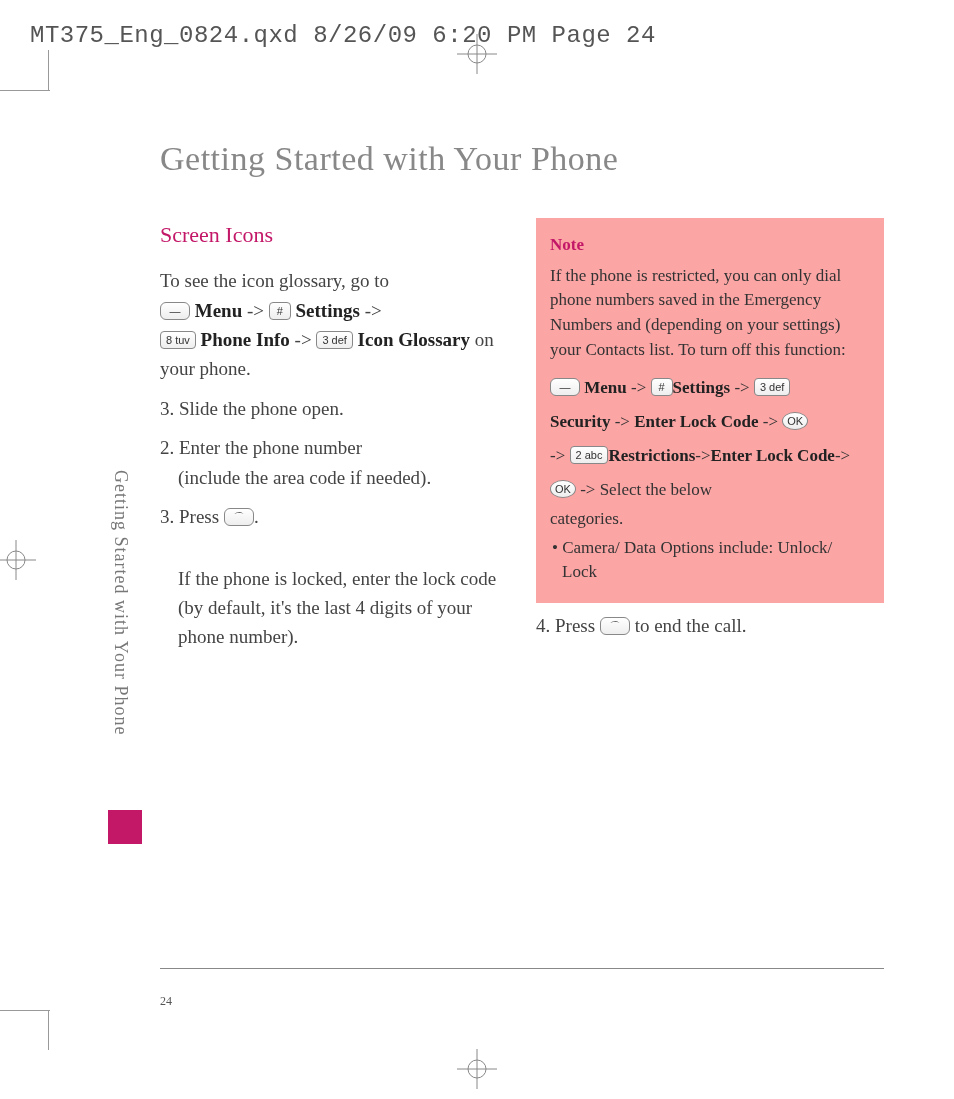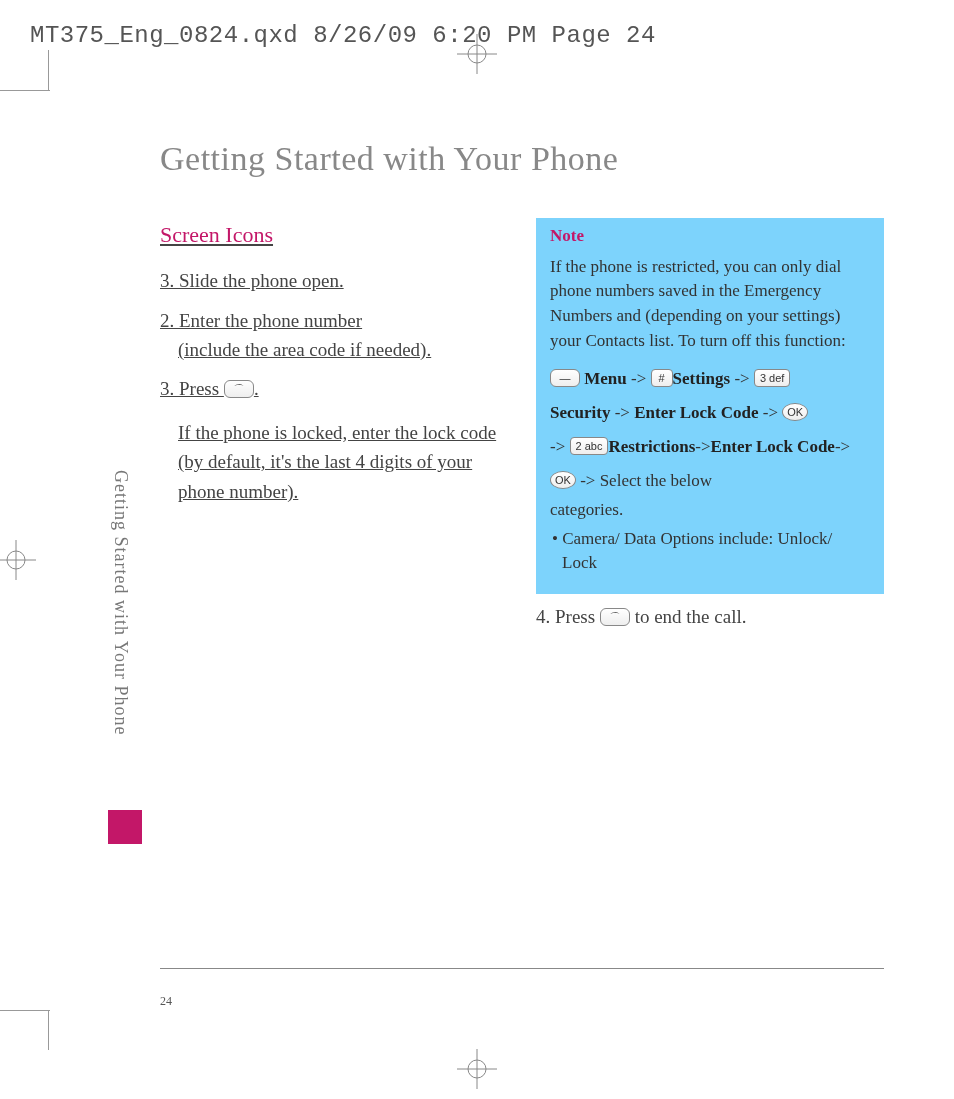--- a/index.html
+++ b/index.html
@@ -85,21 +85,21 @@
   .columns {
     display: flex;
     gap: 24px;
   }
   .col {
     flex: 1;
     font-size: 19px;
     line-height: 1.55;
     color: #444;
   }
-  .col-left { padding-right: 4px; text-decoration: underline; }
+  .col-left { padding-right: 4px; }
   h2.section {
     color: #c31768;
     font-weight: 400;
     font-size: 22px;
     margin: 0 0 14px 0;
   }
   .step { margin: 6px 0 10px 0; }
   .step-ind { padding-left: 18px; }
   .keycap {
     display: inline-block;
@@ -111,22 +111,22 @@
     padding: 1px 5px;
     vertical-align: 2px;
     min-width: 22px;
     text-align: center;
     line-height: 14px;
     color:#333;
   }
   .keycap.wide { min-width: 30px; border-radius: 6px; }
   .keycap.round { border-radius: 50%; min-width:20px; padding:1px 4px;}
   .note-box {
-    background: #7dd3fc;
-    padding: 6px 14px 14px 14px;
+    background: #fca5a5;
+    padding: 15px 14px 14px 14px;
     font-size: 17px;
     line-height: 1.45;
     color: #333;
   }
   .note-title {
     color: #c31768;
     font-weight: 700;
     margin-bottom: 6px;
   }
   .note-box .bullet { padding-left: 12px; text-indent: -10px; margin:4px 0;}
@@ -175,31 +175,42 @@
 <div class="page">
 
   <div class="side-tab">Getting Started with Your Phone</div>
   <div class="side-bar"></div>
 
   <h1 class="title">Getting Started with Your Phone</h1>
 
   <div class="columns">
     <div class="col col-left">
       <h2 class="section">Screen Icons</h2>
+      <div class="step">
+        <span>To see the icon glossary, go to</span><br>
+        <span class="keycap wide">—</span>
+        <b>Menu</b> -&gt;
+        <span class="keycap">#</span>
+        <b>Settings</b> -&gt;<br>
+        <span class="keycap">8 tuv</span>
+        <b>Phone Info</b> -&gt;
+        <span class="keycap">3 def</span>
+        <b>Icon Glossary</b><span> on your phone.</span>
+      </div>
 
       <div class="step">3. Slide the phone open.</div>
       <div class="step">
         <span>2. Enter the phone number</span>
         <div class="step-ind">(include the area code if needed).</div>
       </div>
       <div class="step">
         <span>3. Press </span>
         <span class="keycap wide">⌒</span><span>.</span>
       </div>
-      <div class="step step-ind" style="margin-top:14px">If the phone is locked, enter the lock code (by default, it's the last 4 digits of your phone number).</div>
+      <div class="step step-ind" style="margin-top:32px">If the phone is locked, enter the lock code (by default, it's the last 4 digits of your phone number).</div>
     </div>
 
     <div class="col">
       <div class="note-box">
         <div class="note-title">Note</div>
         <div>If the phone is restricted, you can only dial phone numbers saved in the Emergency Numbers and (depending on your settings) your Contacts list. To turn off this function:</div>
         <div style="margin-top:9px; line-height:2.0;">
           <span class="keycap wide">—</span>
           <b>Menu</b> -&gt;
           <span class="keycap">#</span><b>Settings</b> -&gt;

